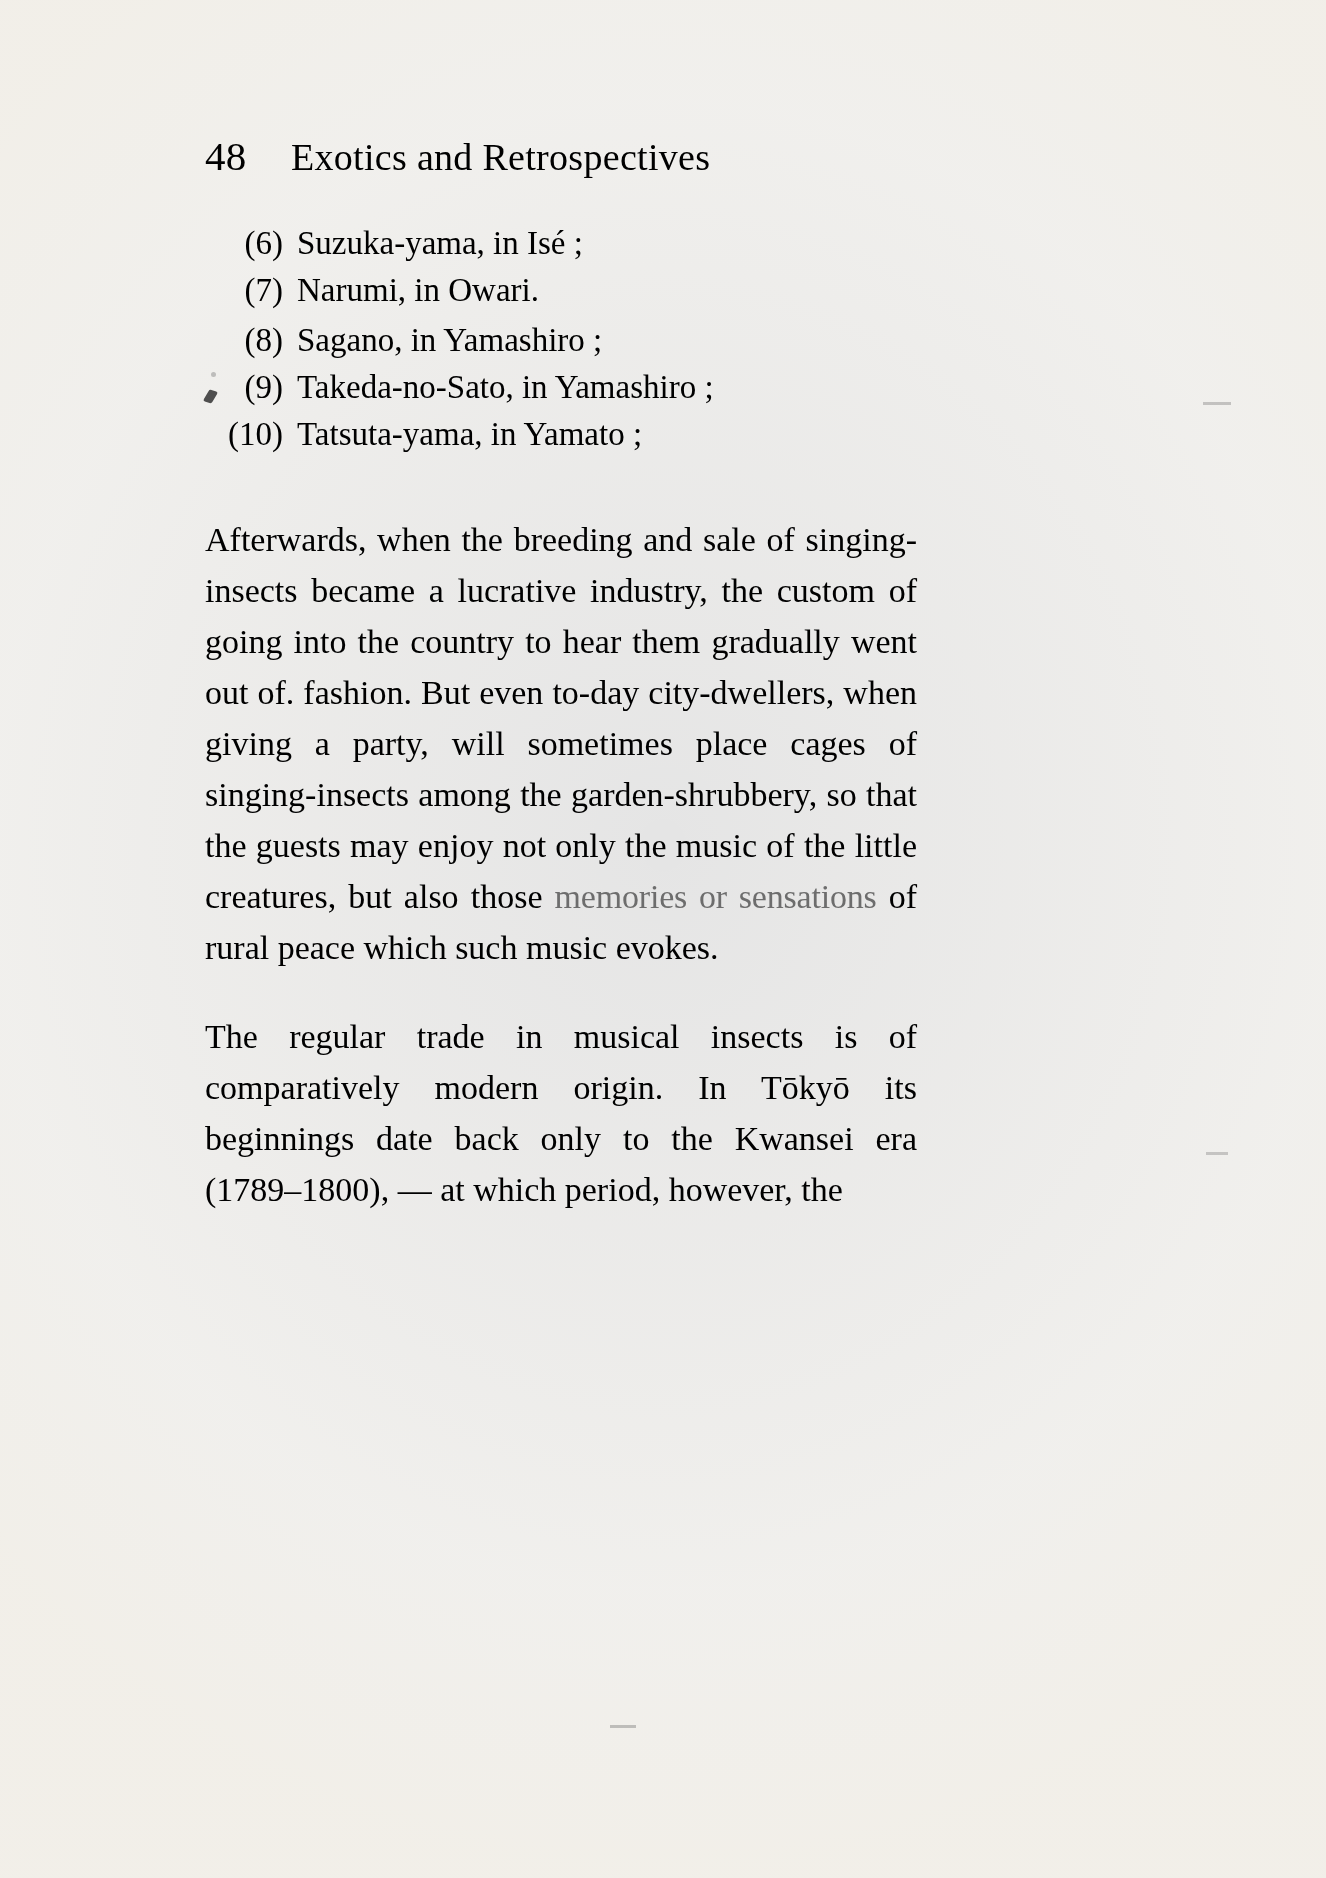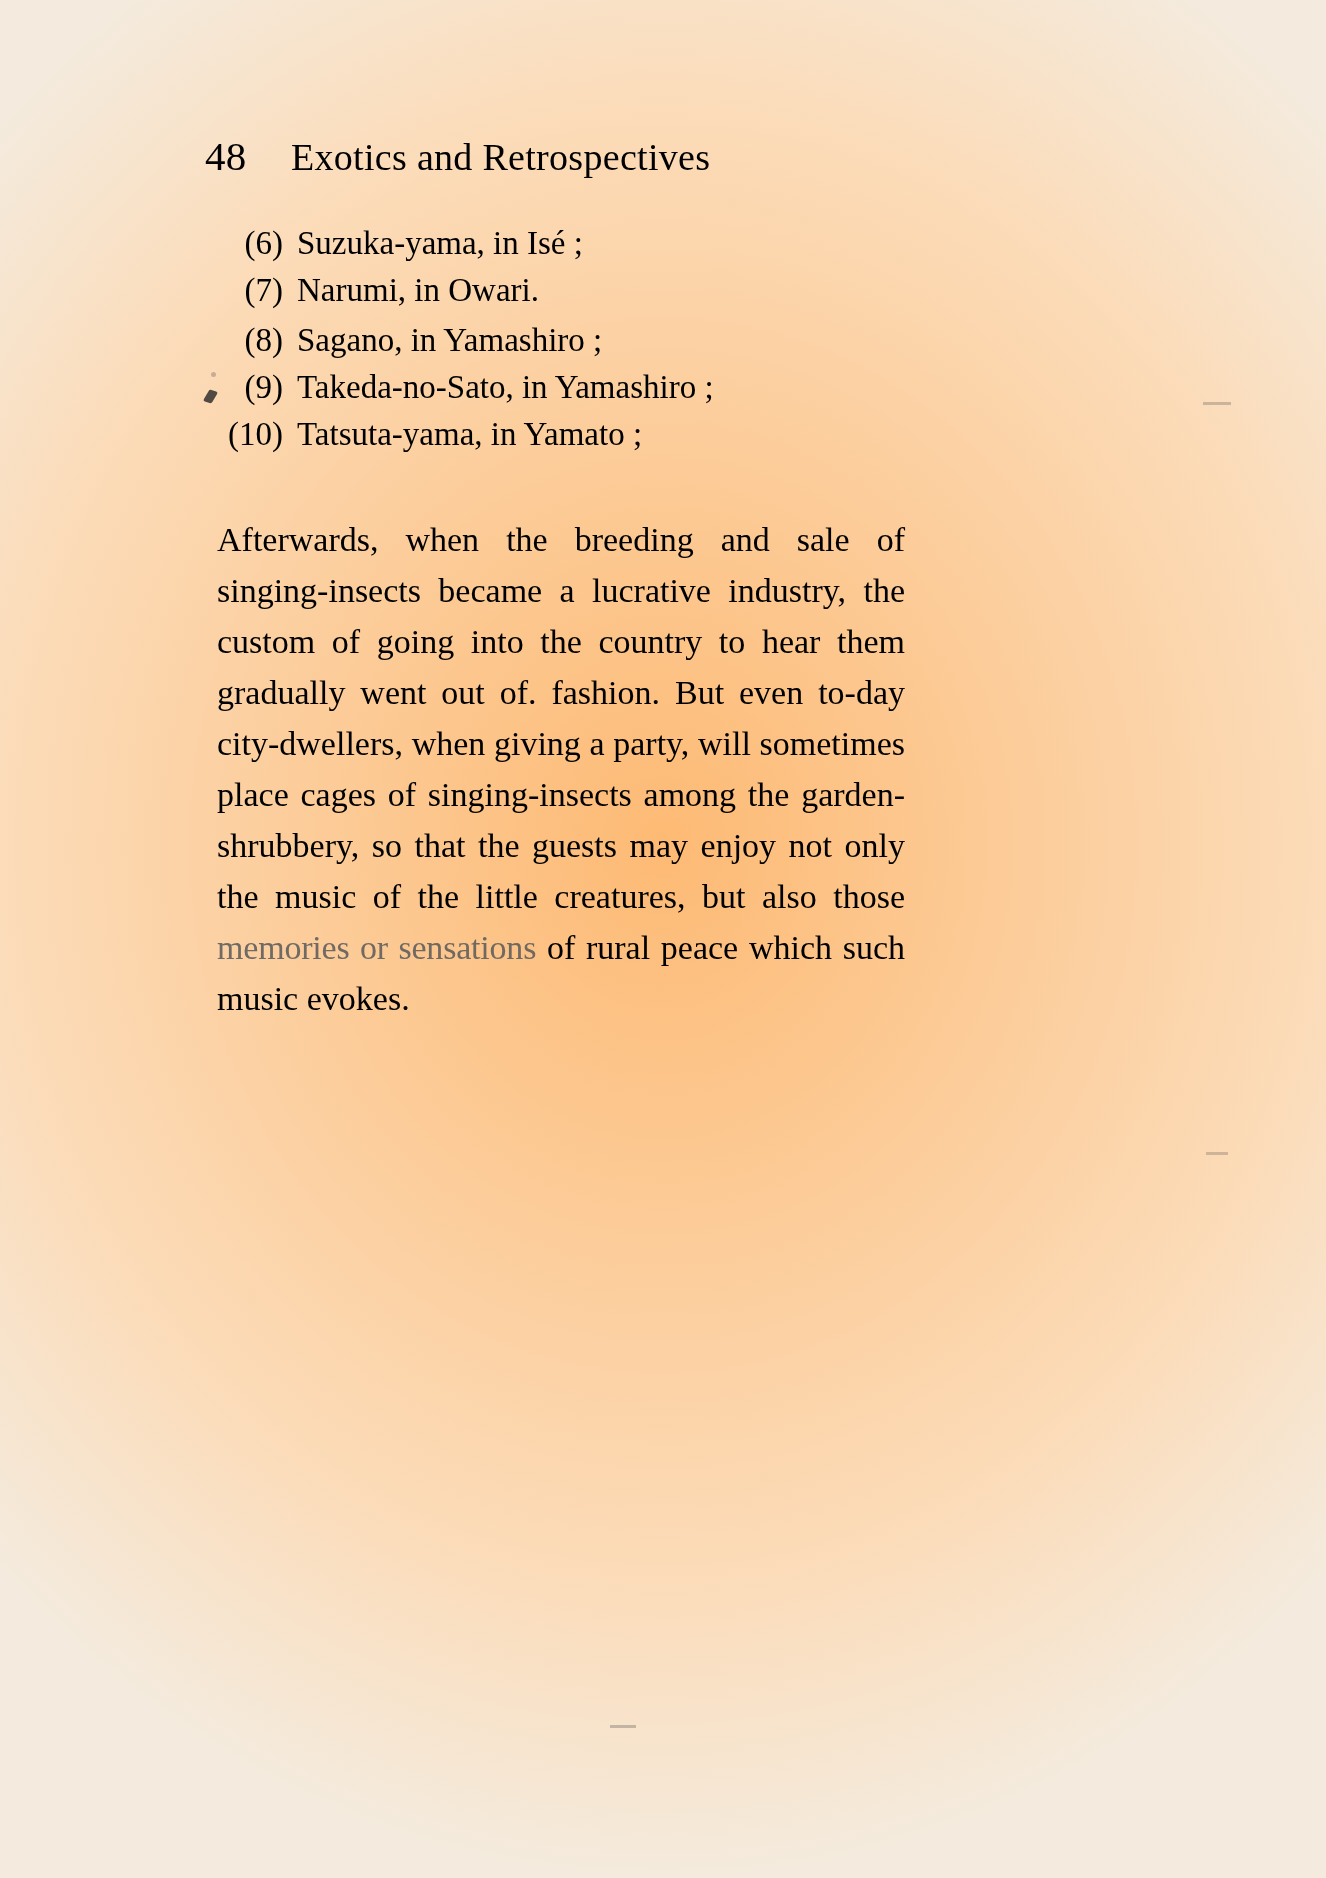--- a/index.html
+++ b/index.html
@@ -13,21 +13,21 @@
     position: relative;
     font-family: "Liberation Serif", "DejaVu Serif", serif;
     color: #000000;
     overflow: hidden;
   }
 
   
   .page {
     position: absolute;
     inset: 0;
-    background: #fdba74;
+    background: #e5e5e5;
   }
   .paper-tint {
     position: absolute;
     inset: 0;
     background:
       radial-gradient(ellipse 70% 55% at 50% 45%, rgba(255,255,255,0) 0%, rgba(250,248,243,0.55) 72%, rgba(243,240,233,0.9) 100%);
     pointer-events: none;
   }
 
   
@@ -103,21 +103,21 @@
     border-radius: 2px;
     opacity: .82;
   }
 
   
   .para {
     font-size: 34px;
     line-height: 51px;
     text-align: justify;
     text-align-last: left;
-    margin: 12px;
+    margin: 0;
     hyphens: none;
   }
   .para-after { margin-top: 56px; }
   .para-trade { margin-top: 38px; }
 
   
   .faded {
     color: #5d5d5d;
     opacity: .88;
     letter-spacing: -0.2px;
@@ -185,15 +185,16 @@
       </li>
       <li>
         <span class="num">(10)</span>
         <span>Tatsuta-yama, in Yamato ;</span>
       </li>
     </ul>
 
     <p class="para para-after"><span>Afterwards, when the breeding and sale of singing-insects became a lucrative industry, the custom of going into the country to hear them gradually went out of. fashion.  But even to-day city-dwellers, when giving a party, will sometimes place cages of singing-insects among the garden-shrubbery, so that the guests may enjoy not only the music of the little creatures, but also those </span><span class="faded">memories or sensations</span><span> of rural peace which such music evokes.</span></p>
 
 
+    <p class="para para-trade">The regular trade in musical insects is of comparatively modern origin.  In Tōkyō its beginnings date back only to the Kwansei era (1789–1800), — at which period, however, the</p>
 
   </div>
 </div>
 
 </body></html>

